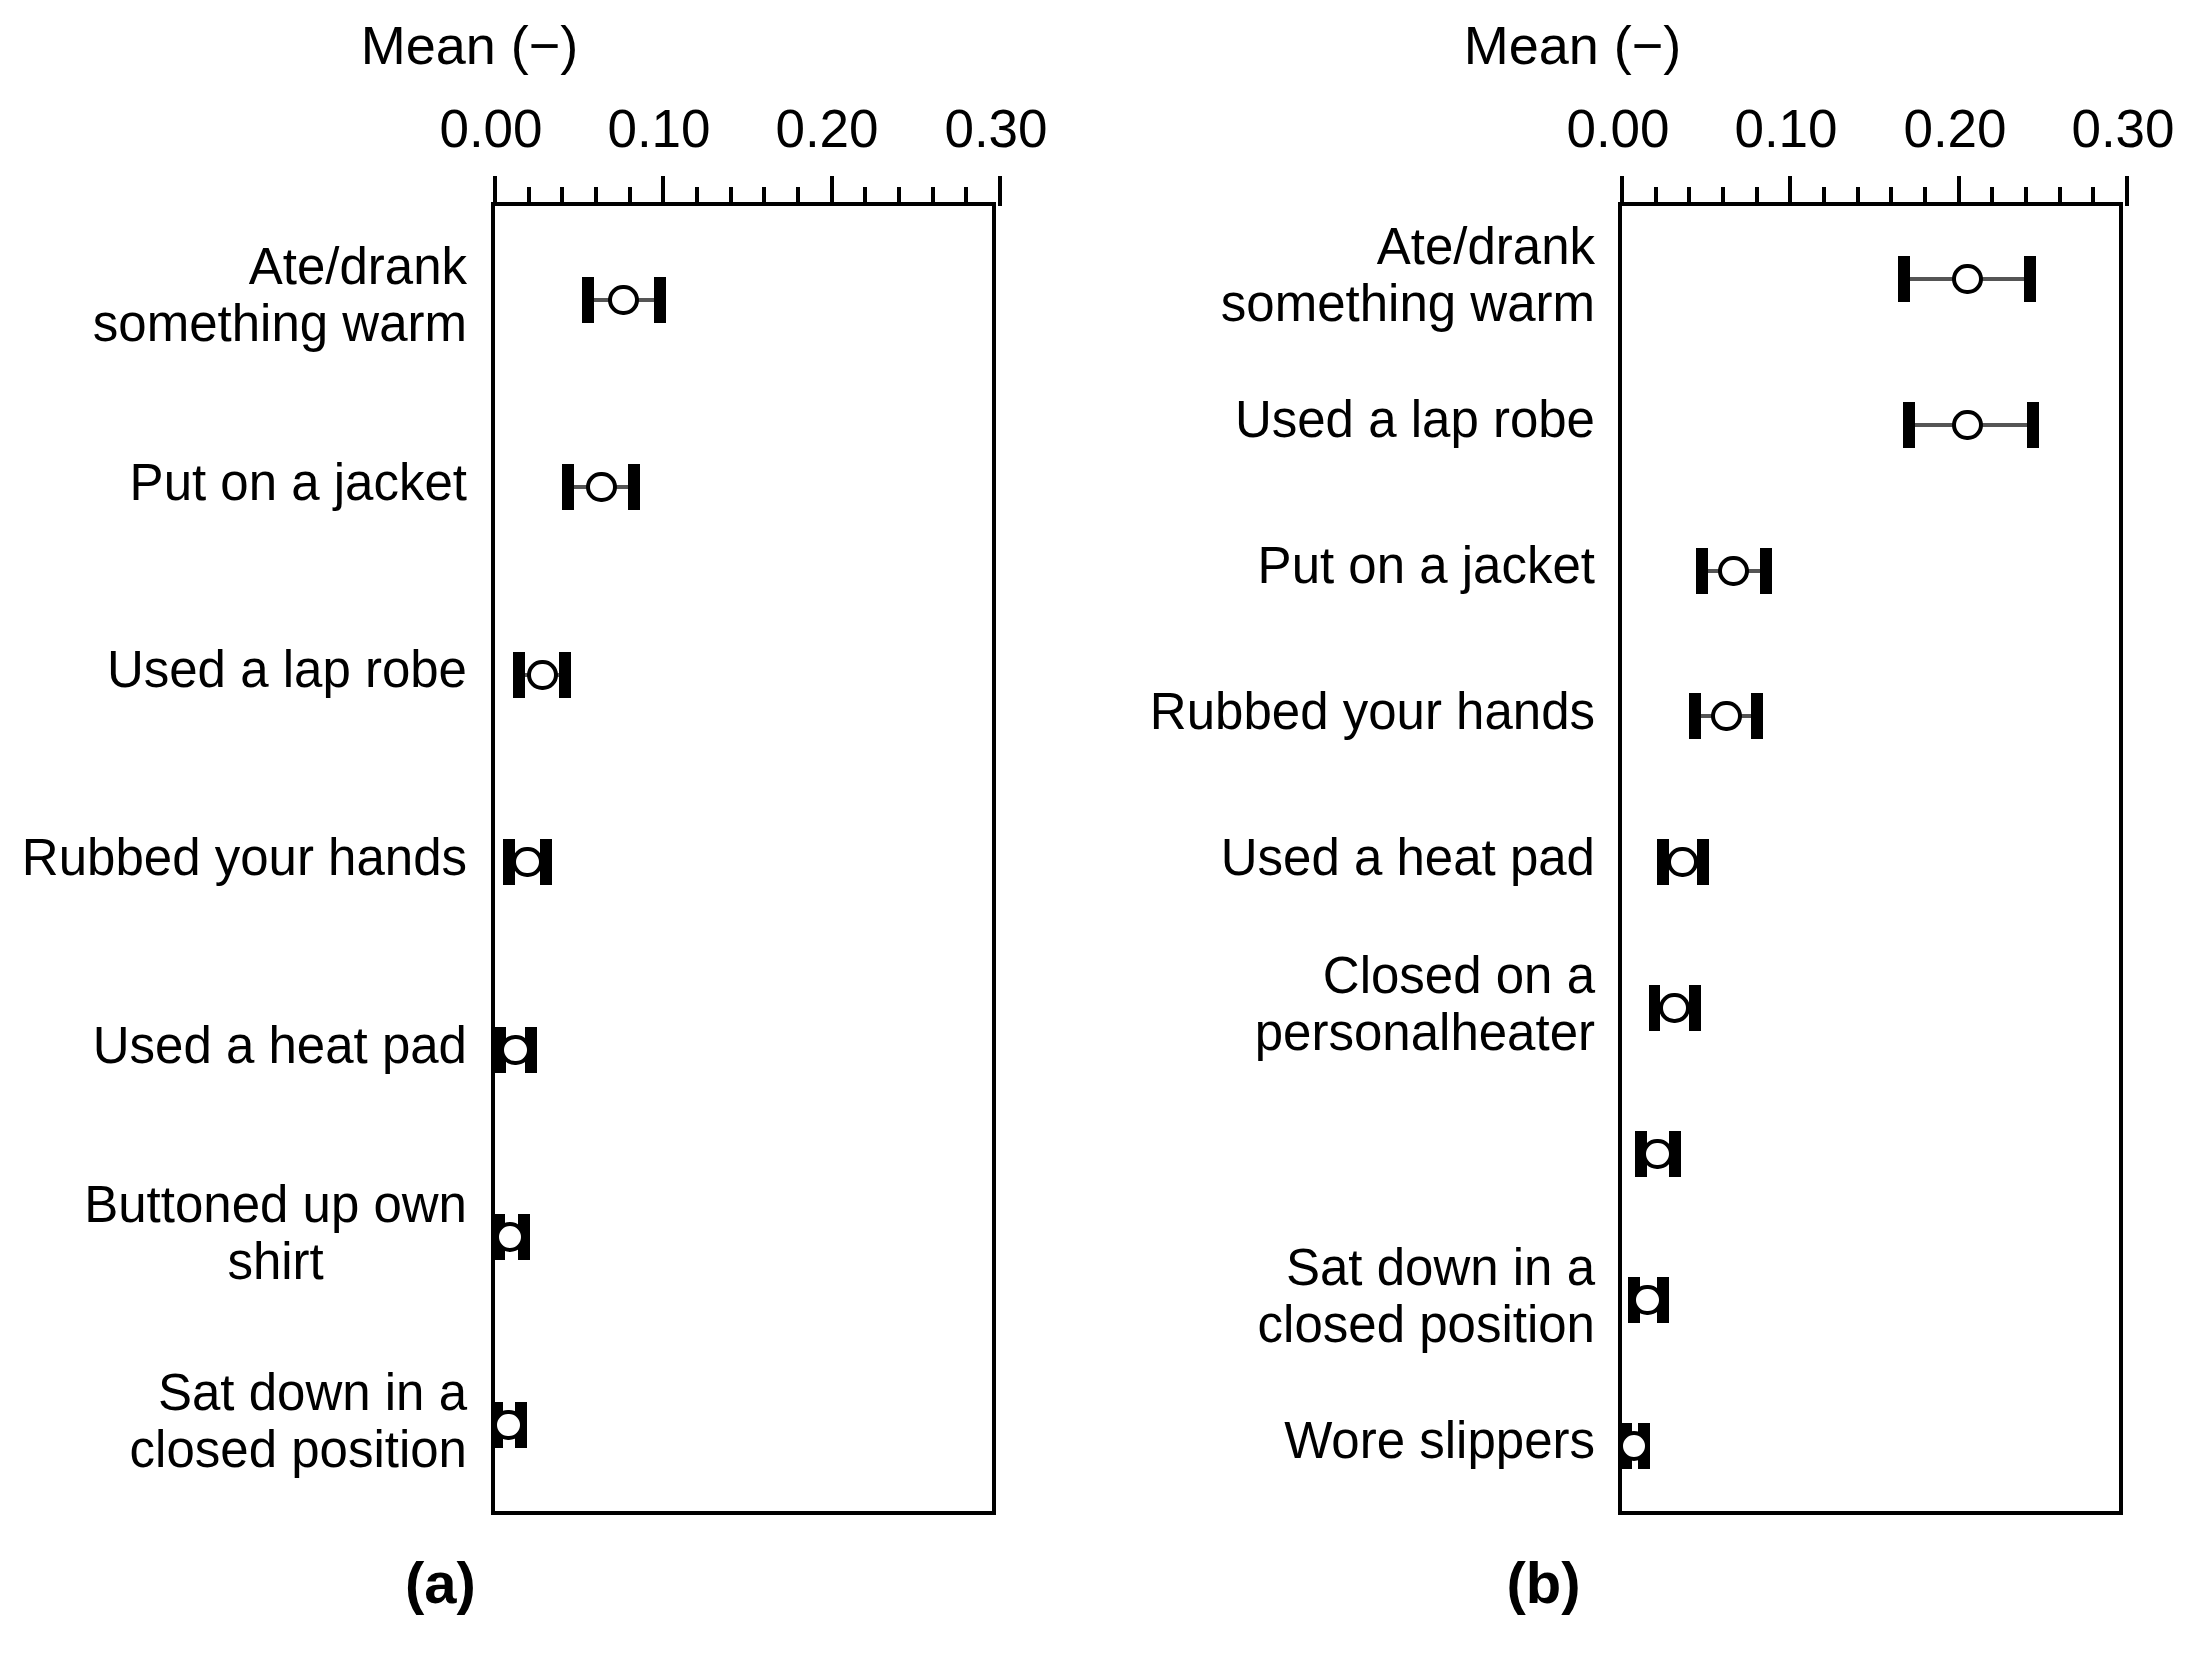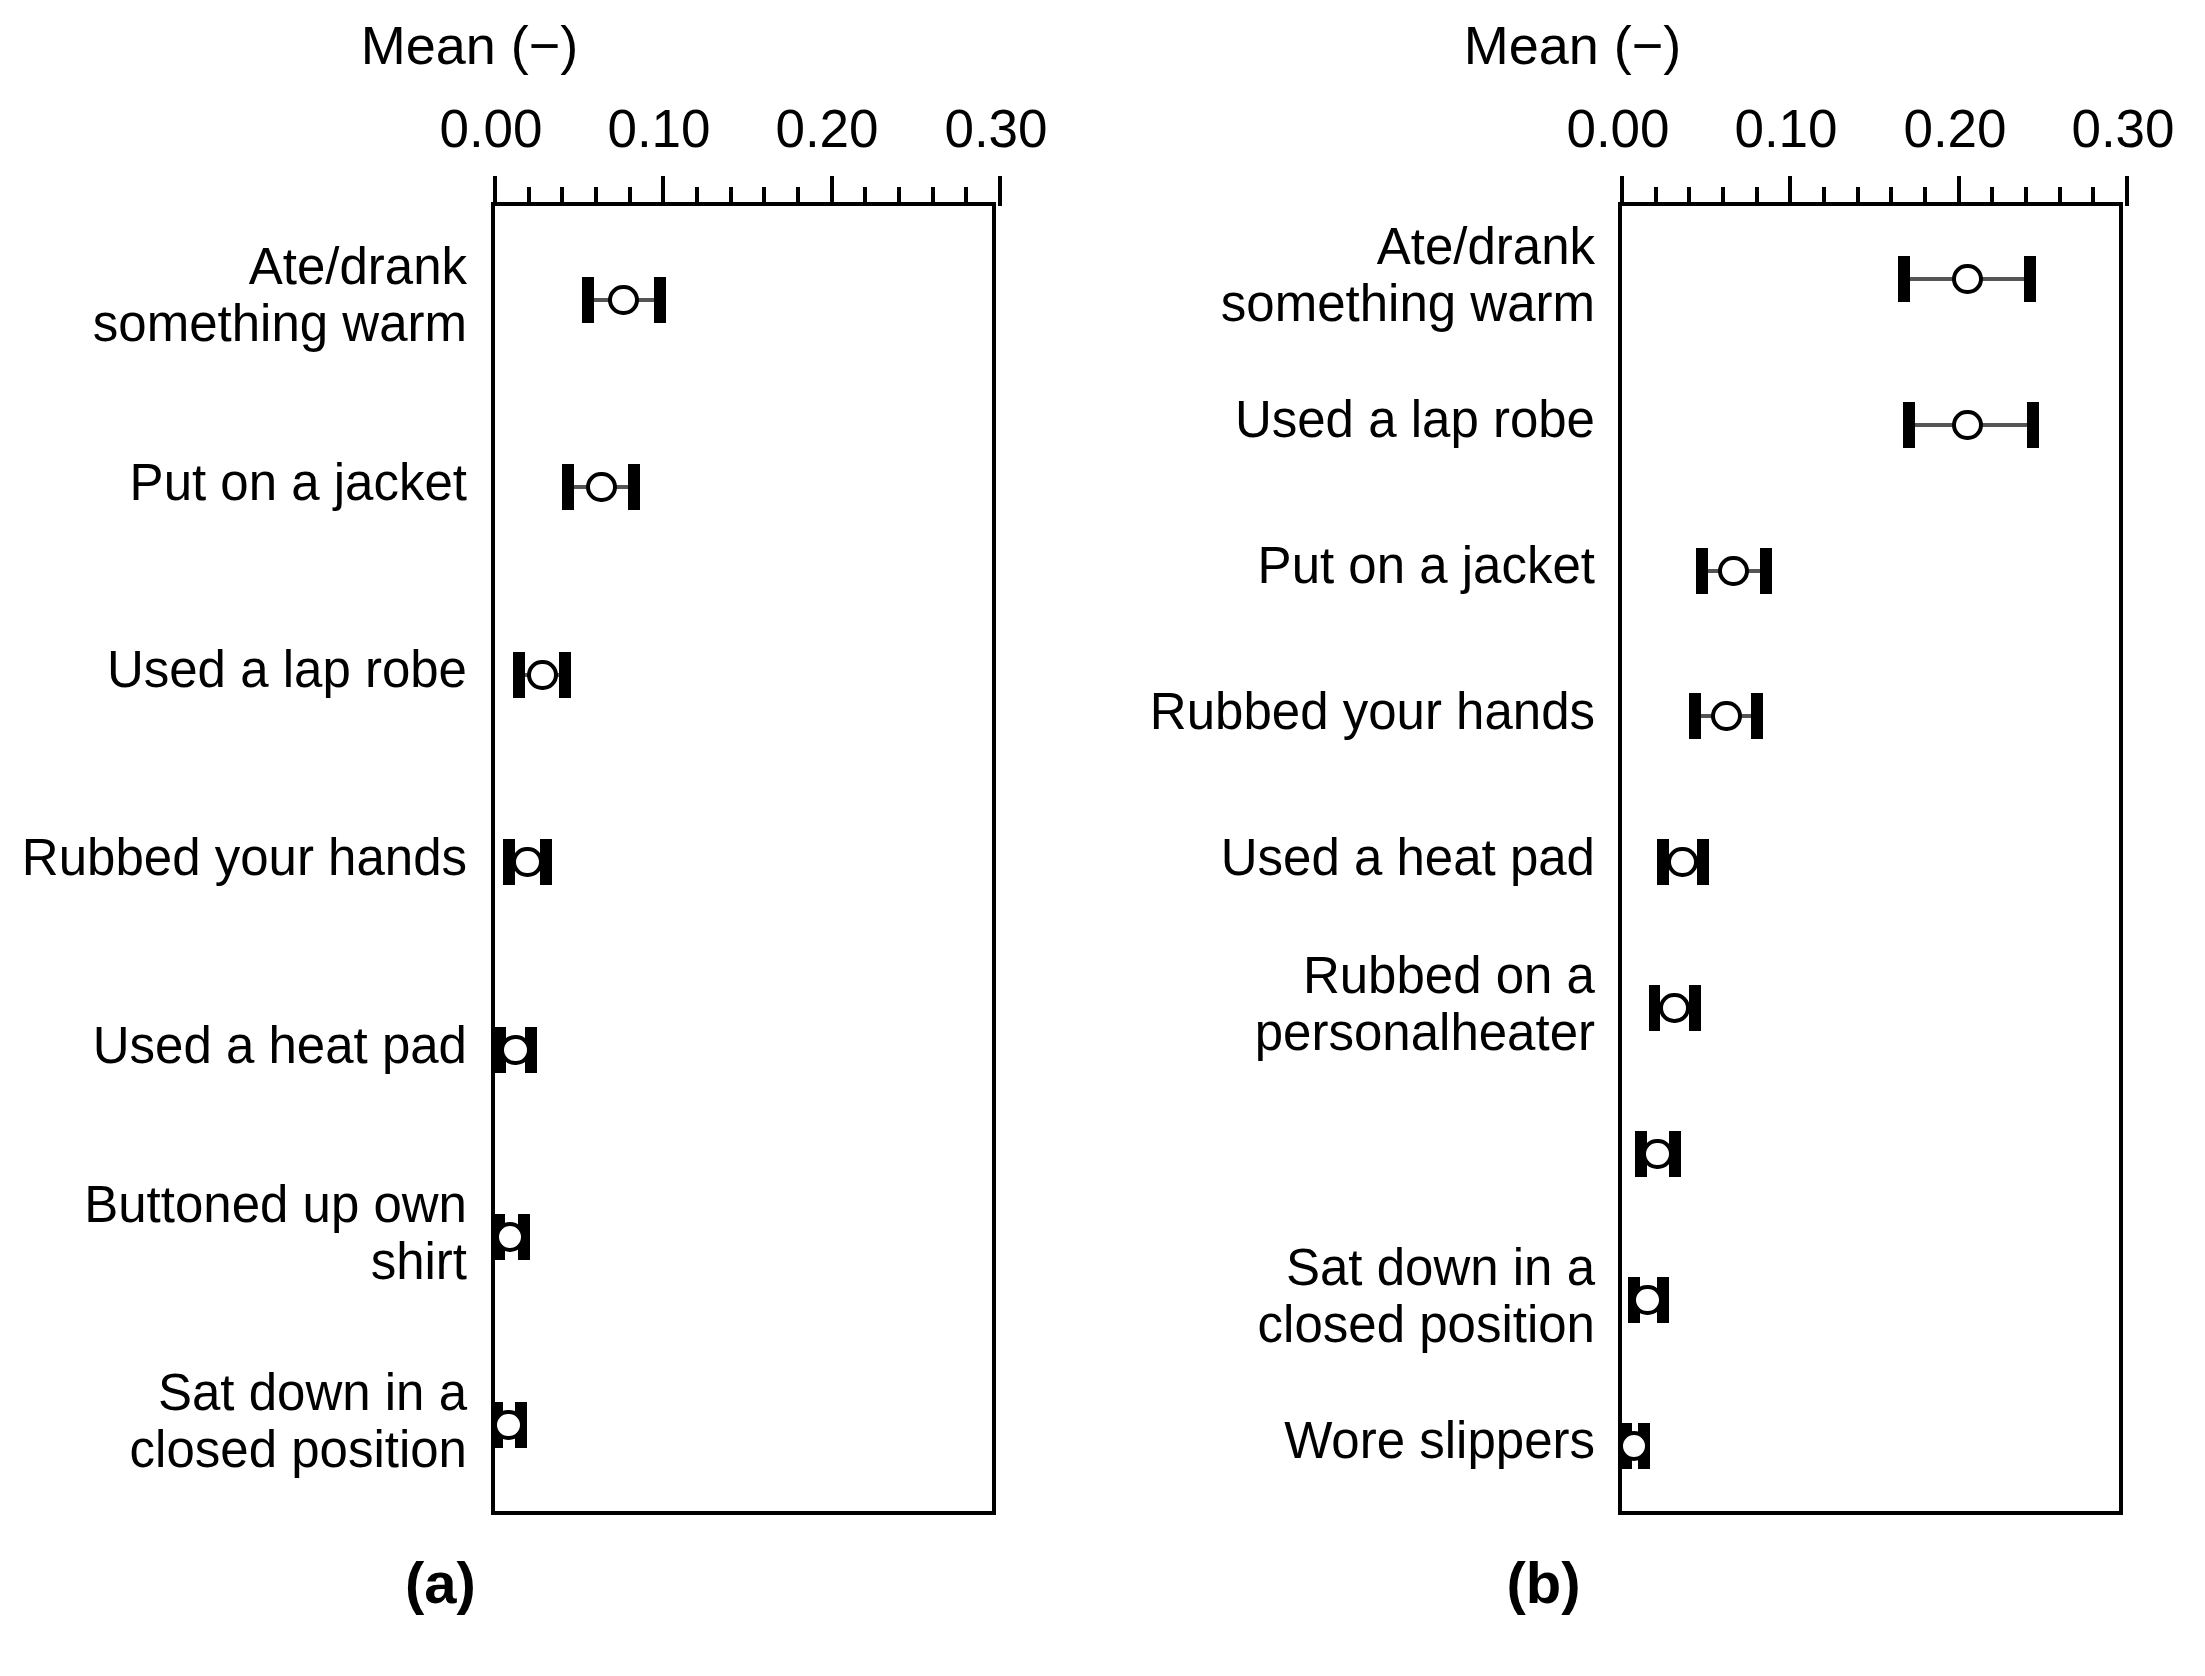--- a/index.html
+++ b/index.html
@@ -197,21 +197,21 @@
           <div class="marker" style="left: -1.8px;"></div>
         </div>
       </div>
     <div class="cat-labels" id="catlabels-a" style="left: 0px; width: 471px;">
         <div class="cat-label" style="top: 295px;">Ate/drank
 something warm</div>
         <div class="cat-label" style="top: 483px;">Put on a jacket</div>
         <div class="cat-label" style="top: 670px;">Used a lap robe</div>
         <div class="cat-label" style="top: 858px;">Rubbed your hands</div>
         <div class="cat-label" style="top: 1046px;">Used a heat pad</div>
-        <div class="cat-label" style="top: 1233px;">Buttoned up own
+        <div class="cat-label" style="top: 1233px; text-align: center;">Buttoned up own
 shirt</div>
         <div class="cat-label" style="top: 1421px;">Sat down in a
 closed position</div>
       </div>
     <div class="panel-caption">(a)</div>
   </div>
 
   <div class="panel" id="panel-b">
     <div class="axis-title">Mean (−)</div>
     <div class="tick-labels" id="ticklabels-b">
@@ -292,21 +292,21 @@
           <div class="marker" style="left: -3.5px;"></div>
         </div>
       </div>
     <div class="cat-labels" id="catlabels-b" style="left: 0px; width: 496px;">
         <div class="cat-label" style="top: 275px;">Ate/drank
 something warm</div>
         <div class="cat-label" style="top: 420px;">Used a lap robe</div>
         <div class="cat-label" style="top: 566px;">Put on a jacket</div>
         <div class="cat-label" style="top: 712px;">Rubbed your hands</div>
         <div class="cat-label" style="top: 858px;">Used a heat pad</div>
-        <div class="cat-label" style="top: 1004px;">Rubbed on a
+        <div class="cat-label" style="top: 1004px;">Closed on a
 personalheater</div>
         <div class="cat-label" style="top: 1296px;">Sat down in a
 closed position</div>
         <div class="cat-label" style="top: 1441px;">Wore slippers</div>
       </div>
     <div class="panel-caption">(b)</div>
   </div>
 
 </div>
 

